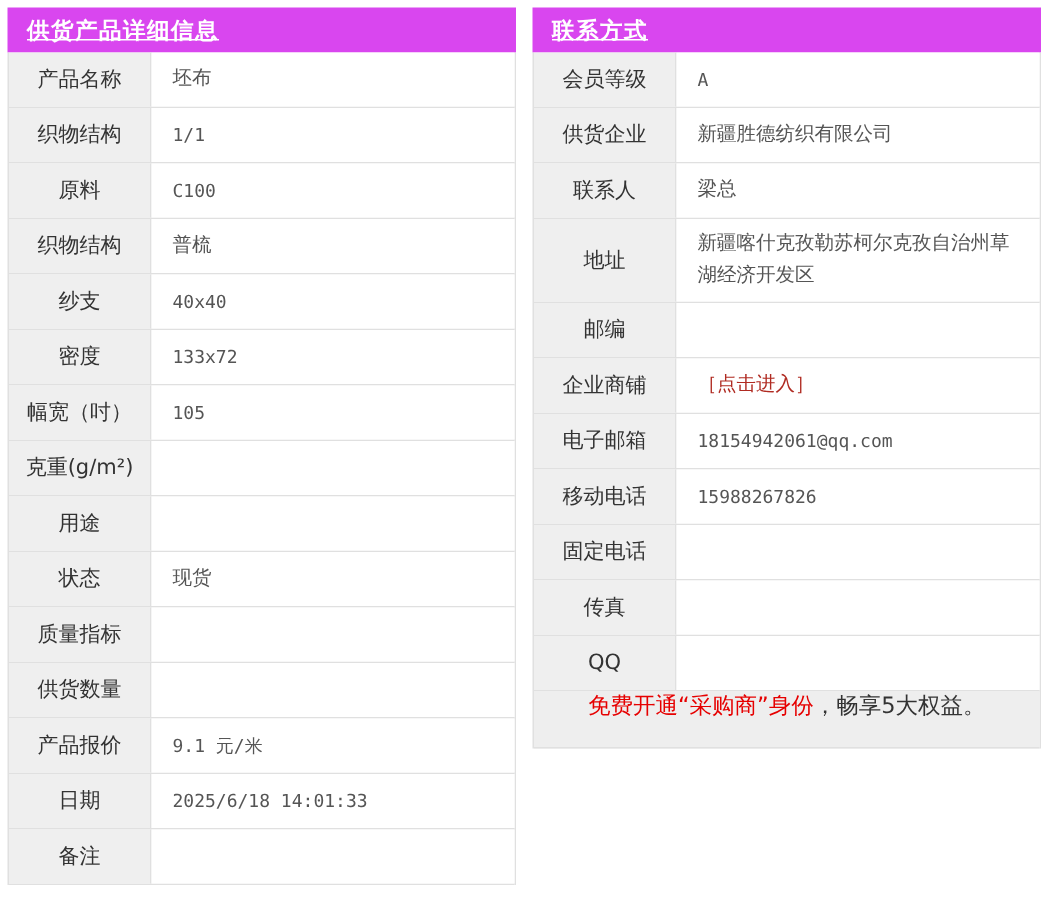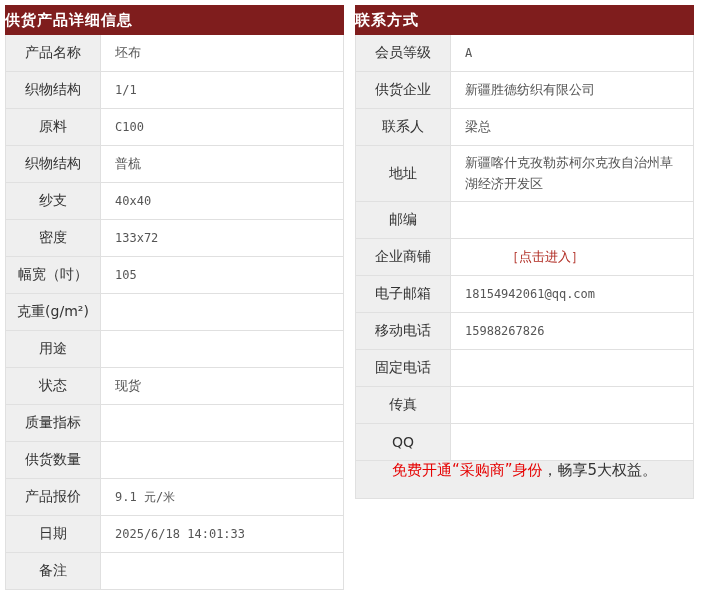--- a/index.html
+++ b/index.html
@@ -9,27 +9,29 @@
     font-family: "DejaVu Sans", "Liberation Sans", sans-serif;
     overflow: hidden;
   }
   .wrap {
     display: flex;
     padding: 5px 7px 0 5px;
     gap: 11px;
   }
   .card { width: 339px; flex: 0 0 339px; }
   .card-title {
-    background: #7f1d1d;
+    background: #d946ef;
     color: #ffffff;
     font-size: 15px;
     font-weight: bold;
     height: 30px;
     line-height: 30px;
+    padding-left: 13px;
     letter-spacing: 1px;
+    text-decoration: underline;
   }
   .tbl {
     border-left: 1px solid #e0e0e0;
     border-right: 1px solid #e0e0e0;
   }
   .row {
     display: flex;
     border-bottom: 1px solid #e0e0e0;
     min-height: 37px;
   }
@@ -51,28 +53,27 @@
     background: #ffffff;
     color: #555555;
     font-size: 12px;
     font-family: "DejaVu Sans Mono", "Liberation Mono", monospace;
     display: flex;
     align-items: center;
     padding: 4px 8px 4px 14px;
     line-height: 1.55;
     word-break: break-all;
   }
-  .val.cn { font-size: 13px; font-family: Liberation Serif, serif; }
+  .val.cn { font-size: 13px; font-family: Liberation Mono, monospace; }
   .row.tall { min-height: 56px; }
   .val.red-link {
     color: #b02b22;
     font-size: 13px;
     font-family: "DejaVu Sans", "Liberation Sans", sans-serif;
     cursor: pointer;
-    margin-left: 41px;
   }
   .promo {
     border-bottom: 1px solid #e0e0e0;
     background: #eeeeee;
     min-height: 38px;
     display: flex;
     align-items: flex-start;
     justify-content: center;
     font-size: 15px;
     color: #333333;

